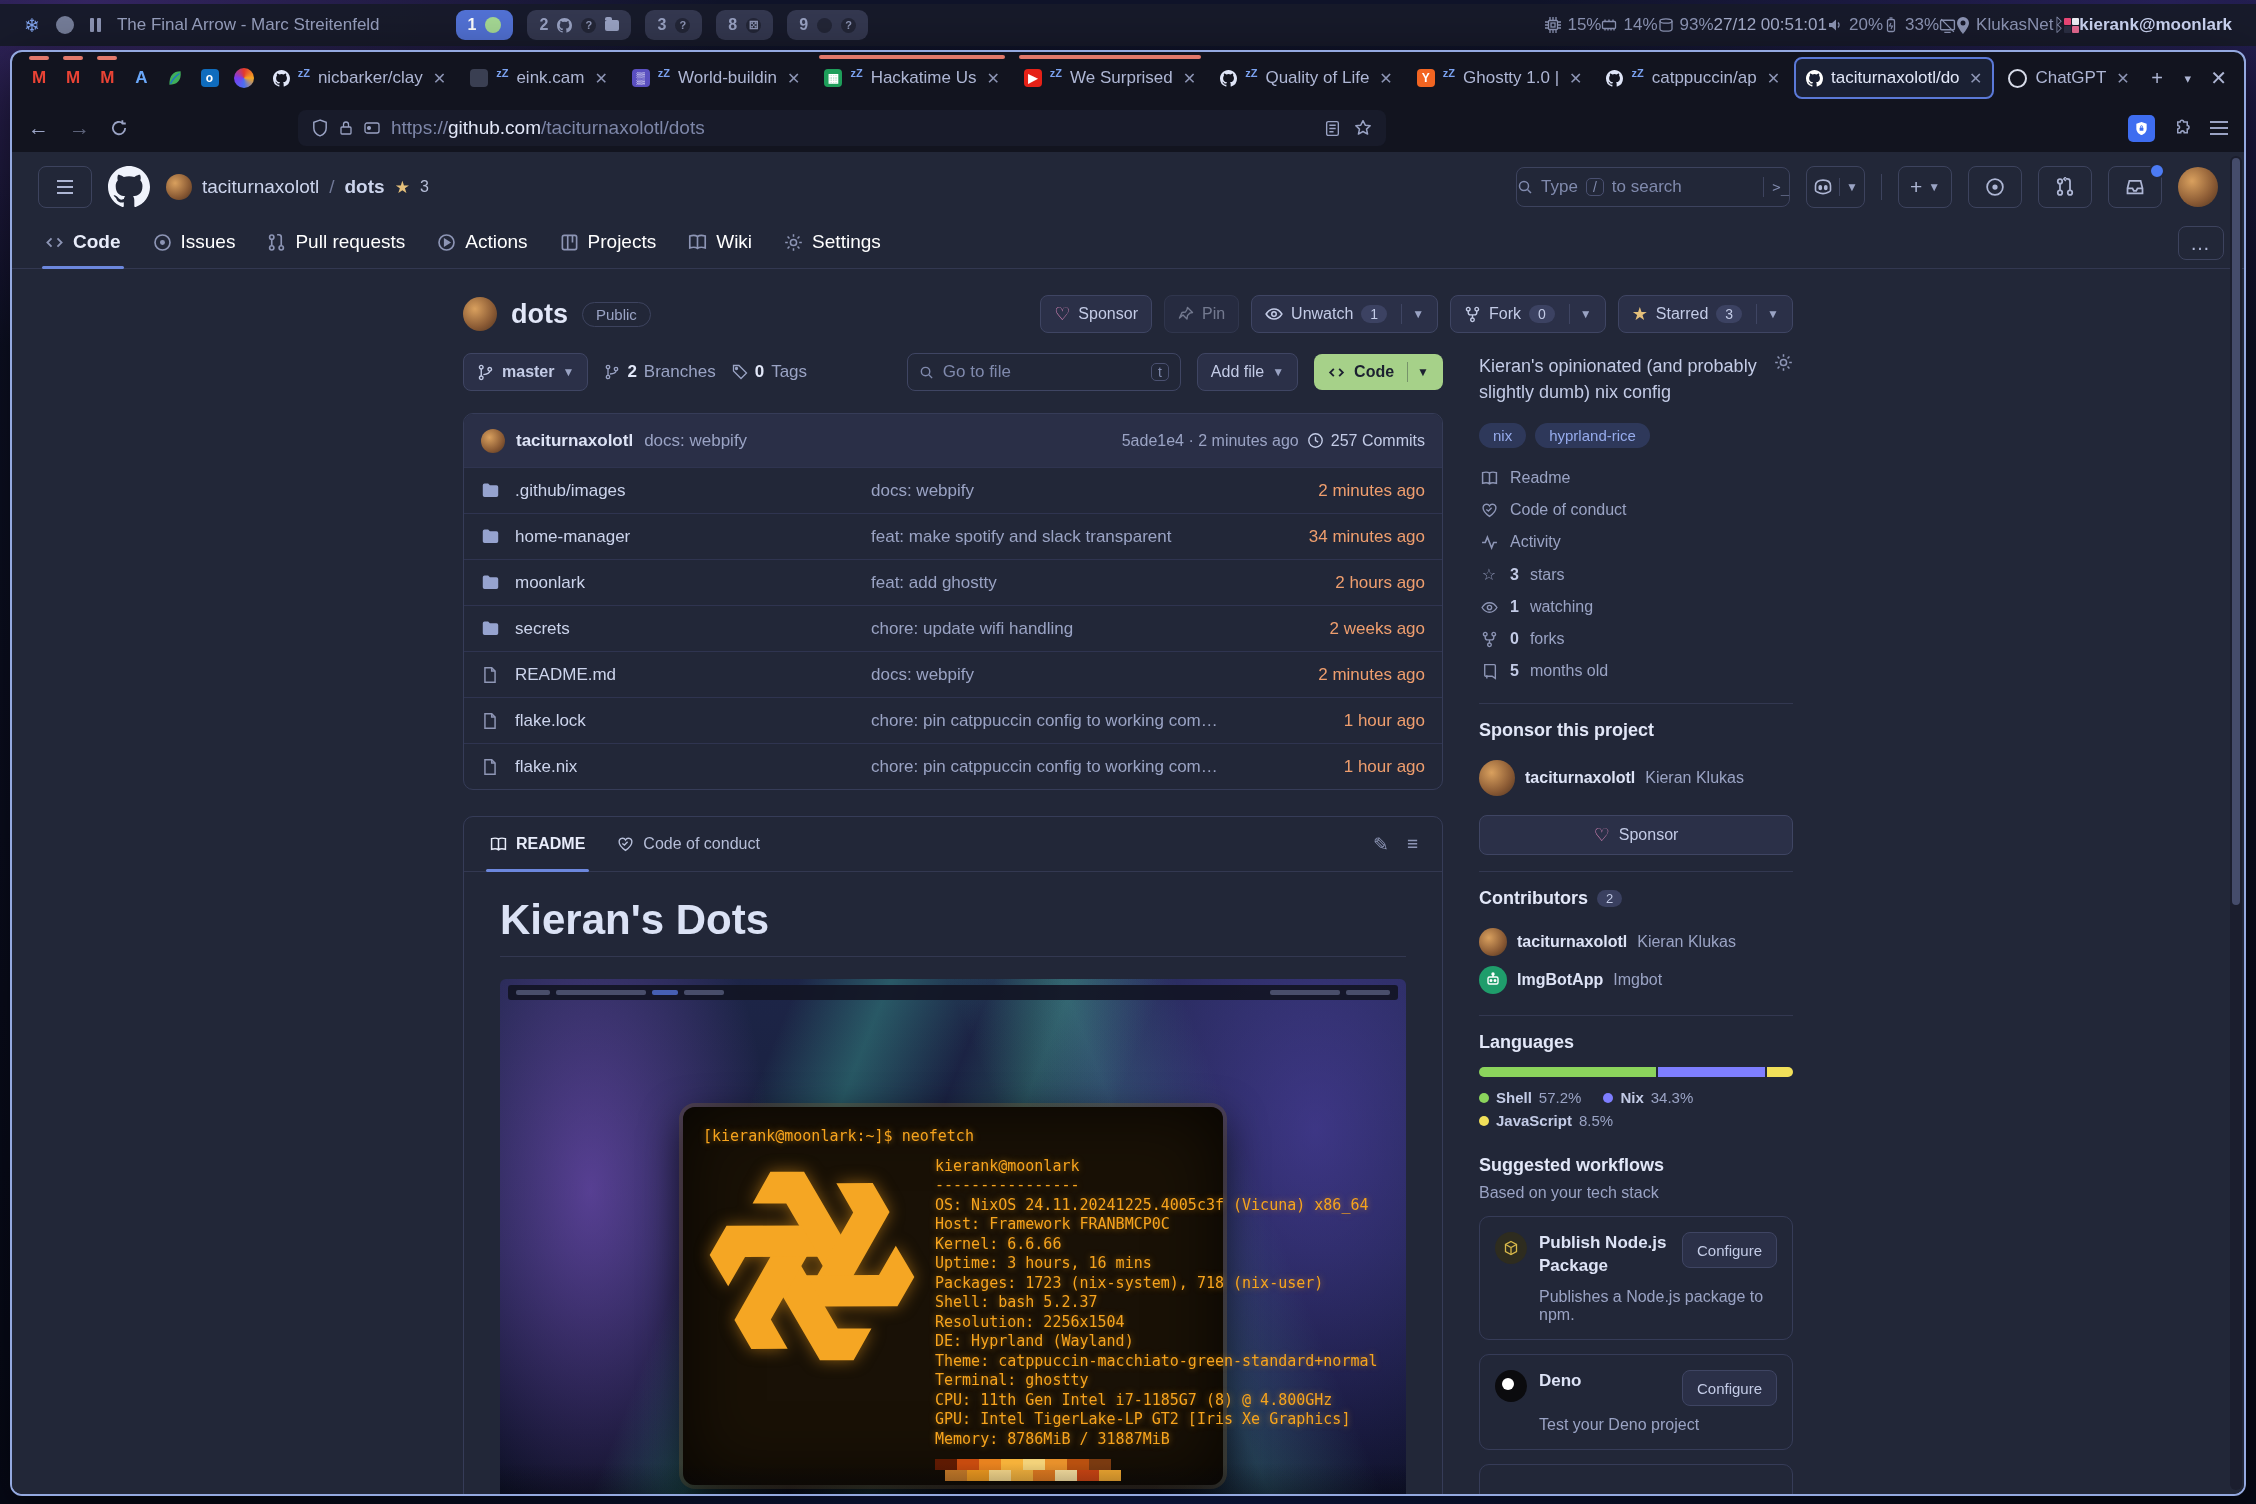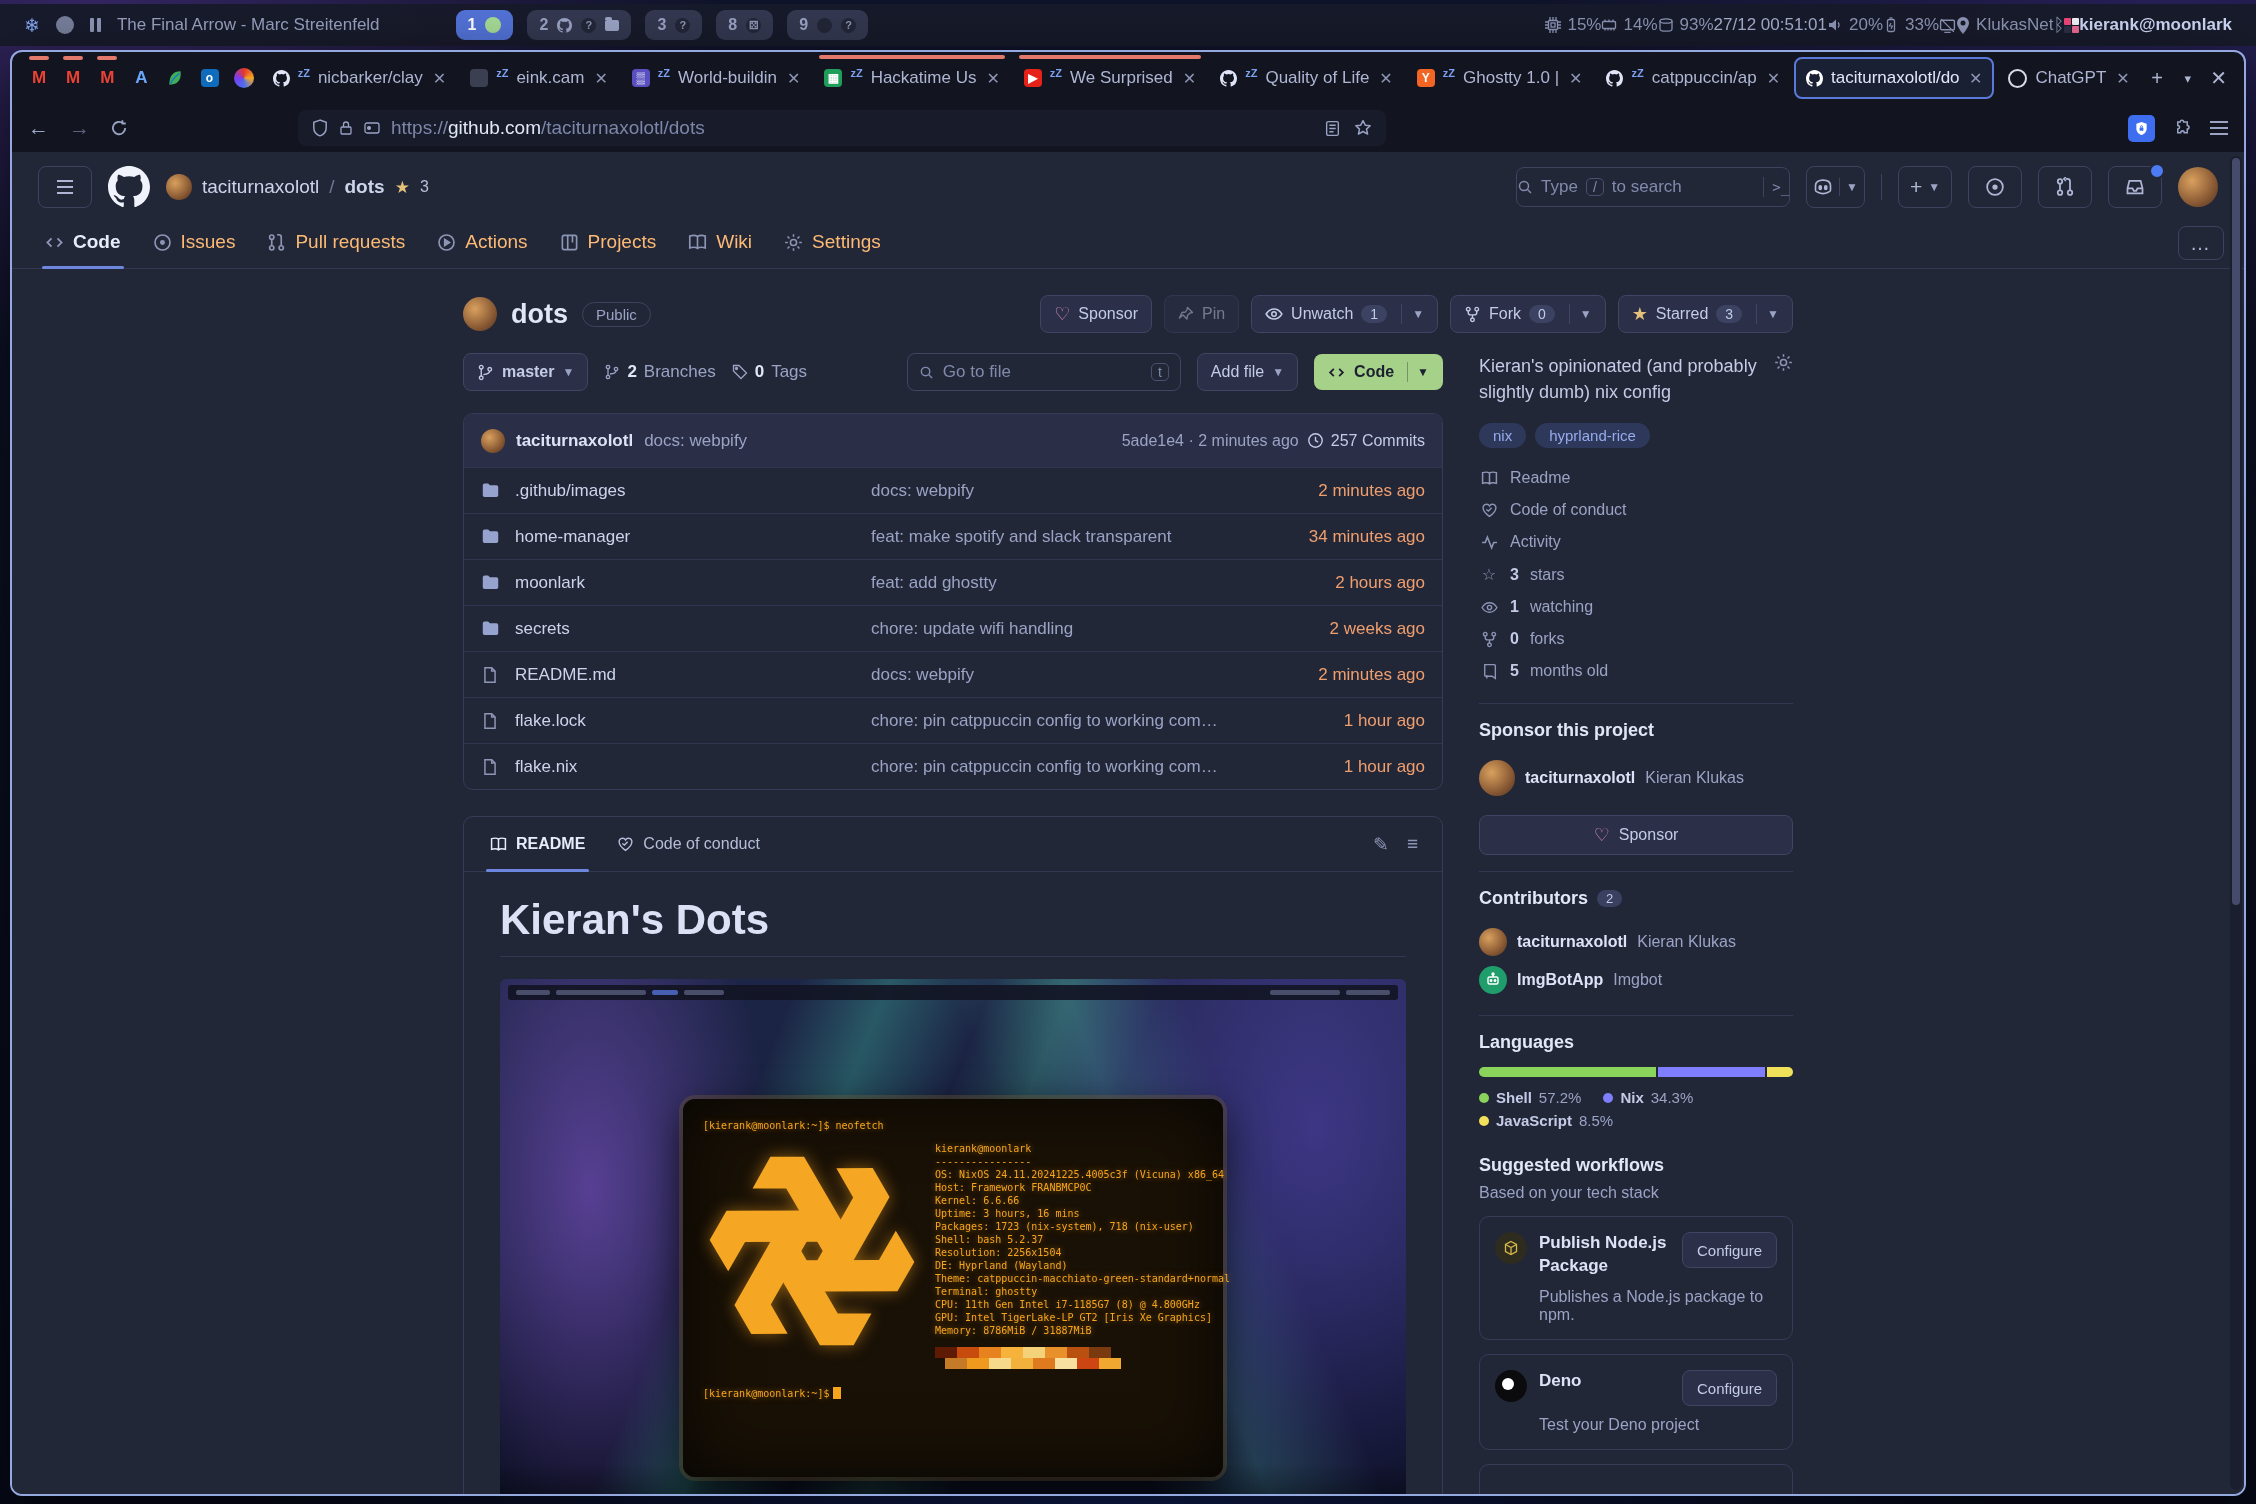--- a/index.html
+++ b/index.html
@@ -72,21 +72,21 @@
   .crumb .star{color:#e5c07b;font-size:17px;}
   .avatar{border-radius:50%;background:radial-gradient(circle at 35% 35%,#d9a05e,#8a5a34 60%,#4a3020);display:inline-block;}
   .av26{width:26px;height:26px;} .av24{width:24px;height:24px;} .av34{width:34px;height:34px;}
   .av40{width:40px;height:40px;} .av36{width:36px;height:36px;} .av28{width:28px;height:28px;}
   .search{width:272px;height:38px;border:1px solid #3d435e;border-radius:8px;display:flex;align-items:center;
     gap:8px;padding:0 0;color:#808aad;font-size:17px;margin-left:auto;}
   .kbd{border:1px solid #4a5070;border-radius:5px;padding:0 6px;font-size:14px;color:#808aad;}
   .hdiv{width:1px;height:26px;background:#3d435e;}
   .notif-dot{position:absolute;top:-4px;right:-4px;width:12px;height:12px;border-radius:50%;background:#4c7bf4;border:2px solid #222738;}
   .gh-nav{display:flex;align-items:center;gap:6px;padding:0 20px;border-bottom:1px solid #333851;}
-  .navtab{display:flex;align-items:center;gap:9px;padding:13px 13px 15px;color:#fdba74;position:relative;font-size:19px;}
+  .navtab{display:flex;align-items:center;gap:9px;padding:13px 13px 15px;color:#ffffff;position:relative;font-size:19px;}
   .navtab .ic{color:#8d95b5;display:flex;}
   .navtab.active{color:#e8ecfa;font-weight:700;}
   .navtab.active::after{content:'';position:absolute;left:10px;right:10px;bottom:-1px;height:3px;border-radius:3px;background:#6c87dd;}
   .more-btn{margin-left:auto;width:44px;height:32px;border:1px solid #3d435e;border-radius:8px;display:flex;
     align-items:center;justify-content:center;color:#aeb6d4;font-size:20px;letter-spacing:2px;}
   .gh-main{width:1330px;margin:26px auto 0 auto;}
   .title-row{display:flex;align-items:center;gap:14px;}
   .repo-name{font-size:27px;font-weight:600;color:#e2e7f8;}
   .pill-public{border:1px solid #3d435e;border-radius:999px;padding:3px 13px;font-size:15px;color:#9aa3c4;}
   .act-group{margin-left:auto;display:flex;gap:12px;}
@@ -133,24 +133,24 @@
       radial-gradient(260px 520px at 10% 35%, rgba(150,95,230,.5), transparent 70%),
       radial-gradient(420px 620px at 90% 25%, rgba(105,80,215,.45), transparent 70%),
       linear-gradient(112deg, transparent 26%, rgba(70,210,175,.3) 34%, transparent 43%, rgba(80,215,160,.2) 50%, transparent 58%),
       linear-gradient(68deg, transparent 60%, rgba(90,220,190,.22) 70%, transparent 80%),
       linear-gradient(180deg,#1d2547 0%,#161e3c 45%,#0d1228 75%,#070a16 100%);}
   .shot::after{content:'';position:absolute;left:0;right:0;bottom:0;height:120px;
     background:linear-gradient(180deg, transparent, rgba(4,6,14,.9) 70%);}
   .shot-bar{position:absolute;top:6px;left:8px;right:8px;height:15px;border-radius:3px;background:rgba(18,21,36,.92);
     display:flex;align-items:center;gap:6px;padding:0 8px;}
   .shot-bar i{height:5px;border-radius:2px;background:#565d7c;opacity:.8;}
-  .crt{position:absolute;left:50%;top:120px;transform:translateX(-50%);width:540px;height:378px;
+  .crt{position:absolute;left:50%;top:128px;transform:translateX(-50%);width:540px;height:378px;
     background:#191106;border-radius:12px;padding:20px 20px;box-sizing:border-box;
     box-shadow:0 0 0 4px rgba(125,95,50,.32), 0 14px 40px rgba(0,0,0,.75), inset 0 0 70px rgba(0,0,0,.75);
-    font-family:"DejaVu Sans Mono",monospace;color:#f7a41d;font-size:10px;line-height:1.3;
+    font-family:"DejaVu Sans Mono",monospace;color:#f7a41d;font-size:15px;line-height:1.3;
     text-shadow:0 0 6px rgba(247,164,29,.55);}
   .crt pre{margin:0;font-family:inherit;}
   .crt-row{display:flex;gap:14px;margin-top:10px;}
   .nixlogo{flex:none;filter:drop-shadow(0 0 8px rgba(247,164,29,.5));}
   .t-col{flex:1;}
   .palette{margin-top:10px;}
   .palette .prow{display:flex;height:11px;}
   .palette .prow.second{margin-left:10px;}
   .palette i{width:22px;height:11px;display:inline-block;}
   .cursor{display:inline-block;width:8px;height:12px;background:#f7a41d;vertical-align:-2px;margin-left:4px;}

